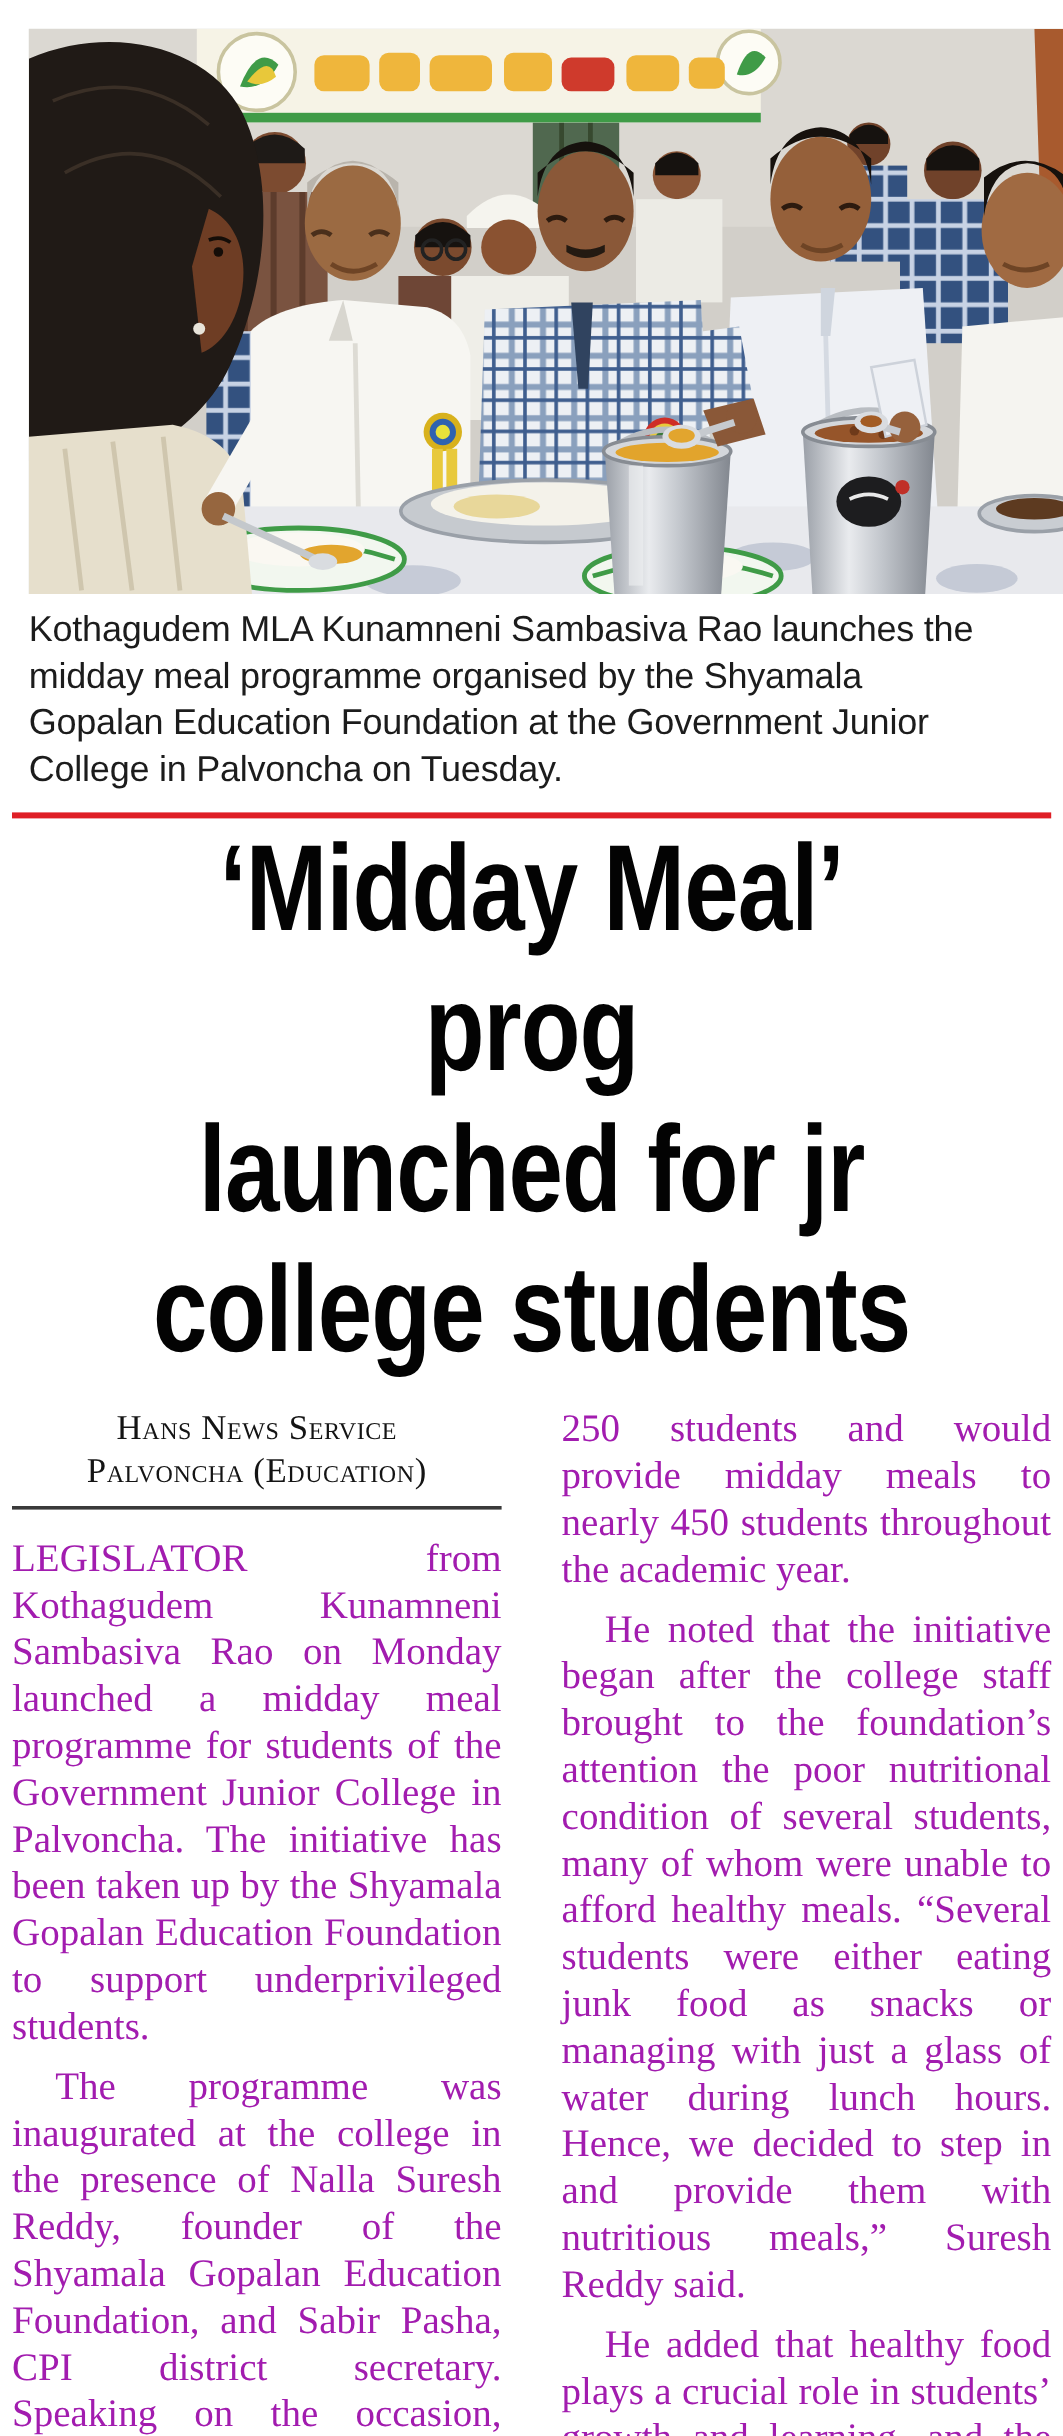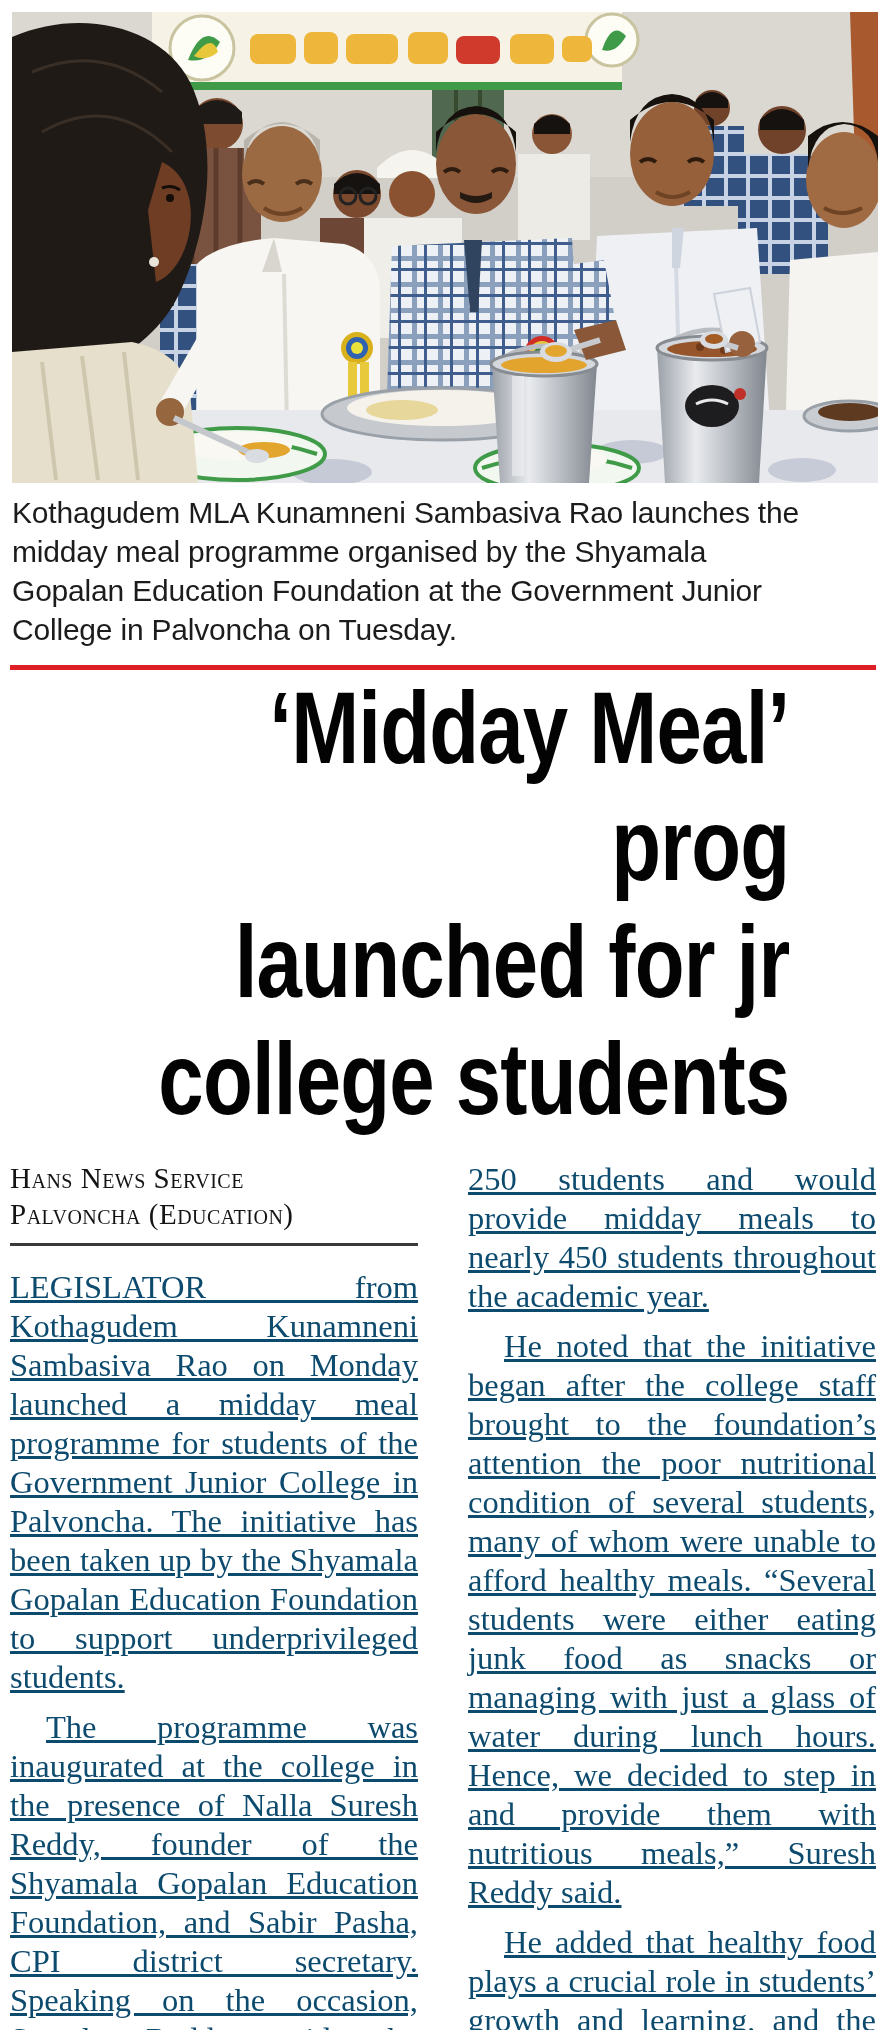--- a/index.html
+++ b/index.html
@@ -2,50 +2,49 @@
 <html><head>
 <meta charset="utf-8">
 <style>
   html,body{margin:0;padding:0;}
   body{
     width:886px;height:2030px;overflow:hidden;background:#ffffff;
     font-family:"Liberation Serif",serif;color:#111;
   }
   .sheet{padding:10px 10px 0 10px;}
   
-  figure{margin:0;padding:2px;}
+  figure{margin:12px;padding:2px;}
   .photo-wrap{width:866px;height:471px;overflow:hidden;background:#d2cfc9;}
   .photo-wrap svg{display:block;}
   
   .caption{
     font-family:"Liberation Sans",sans-serif;
     font-size:30px;line-height:39px;color:#1c1c1c;
     margin-top:10px;max-width:808px;letter-spacing:-.2px;
   }
   
   .red-rule{height:5px;background:#df1f26;margin-top:14px;}
   
-  .headline{margin-top:16px;text-align:right;}
+  .headline{margin-top:16px;text-align:center;}
   .headline-scale{
     transform:scaleX(.8);transform-origin:50% 0;
     font-family:"Liberation Sans",sans-serif;font-weight:700;color:#030303;
     font-size:102px;line-height:117px;letter-spacing:-1px;
   }
   
   .article-body{display:flex;gap:50px;margin-top:22px;}
   .col{width:408px;}
   .byline{
-    text-align:left;font-variant:small-caps;letter-spacing:.5px;
+    text-align:center;font-variant:small-caps;letter-spacing:.5px;
     font-size:29px;line-height:36px;color:#141414;
   }
   .byline-rule{border:0;border-top:3px solid #3a3a3a;margin:11px 0 0 0;}
   .body-text p{
     margin:0;font-size:32.5px;line-height:39px;text-align:justify;
-    color:#0c4a6e;
-    text-decoration:underline;
+    color:#a21caf;
   }
   .col-left .body-text{margin-top:22px;}
   p.indent{text-indent:36px;margin-top:11px;}
 </style>
 </head>
 <body>
 
 <div class="sheet">
 
   <figure>

